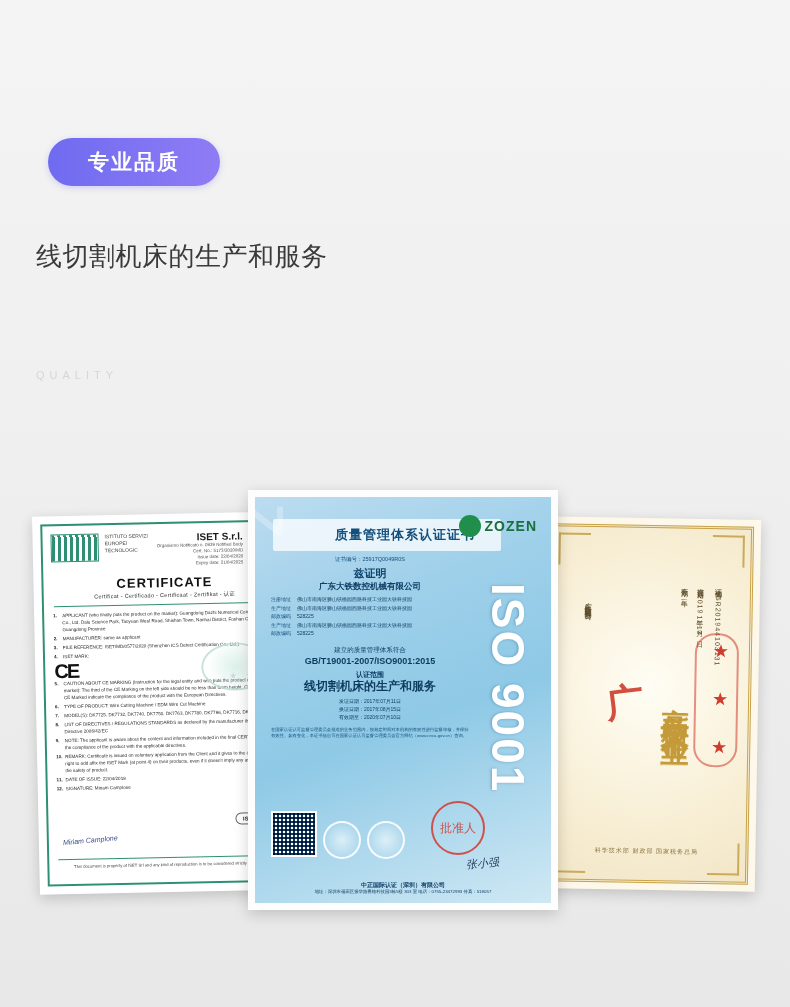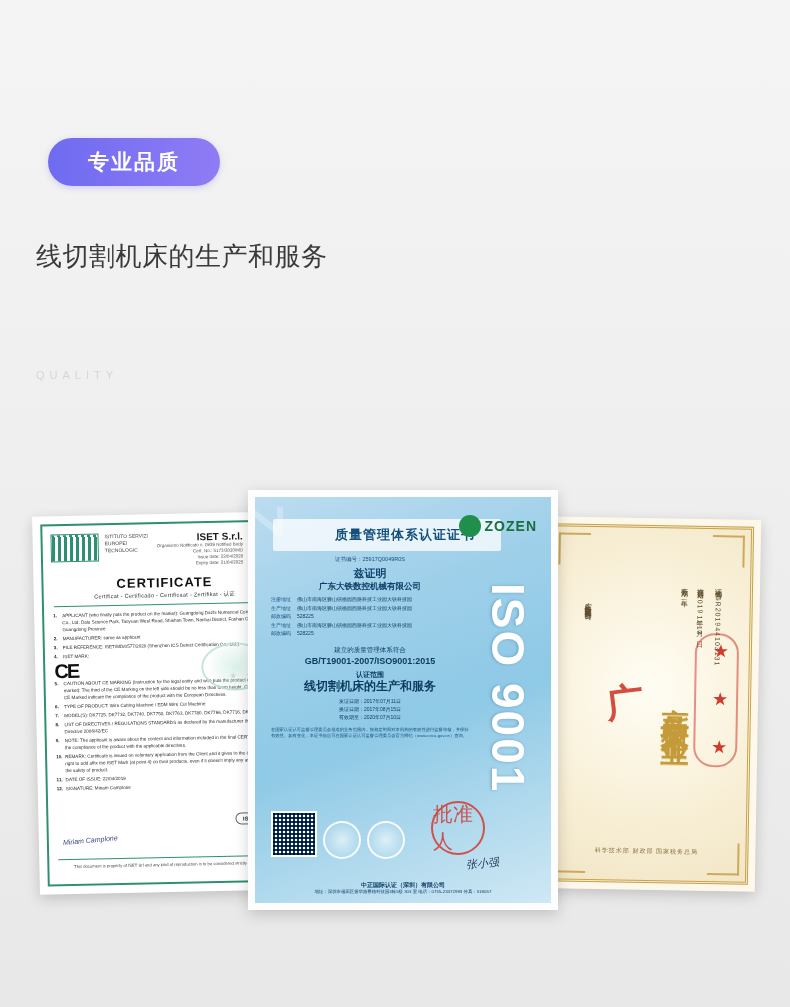--- a/index.html
+++ b/index.html
@@ -440,21 +440,21 @@
     right: 66px;
     bottom: 48px;
     width: 50px;
     height: 50px;
     border-radius: 50%;
     border: 2px solid #d33a30;
     color: #d33a30;
     display: flex;
     align-items: center;
     justify-content: center;
-    font-size: 20px;
+    font-size: 12px;
     opacity: 0.85;
     font-family: Liberation Serif, serif;
   }
   .cm-signname {
     position: absolute;
     right: 52px;
     bottom: 32px;
     font-size: 11px;
     color: #1b2f55;
     font-style: italic;

